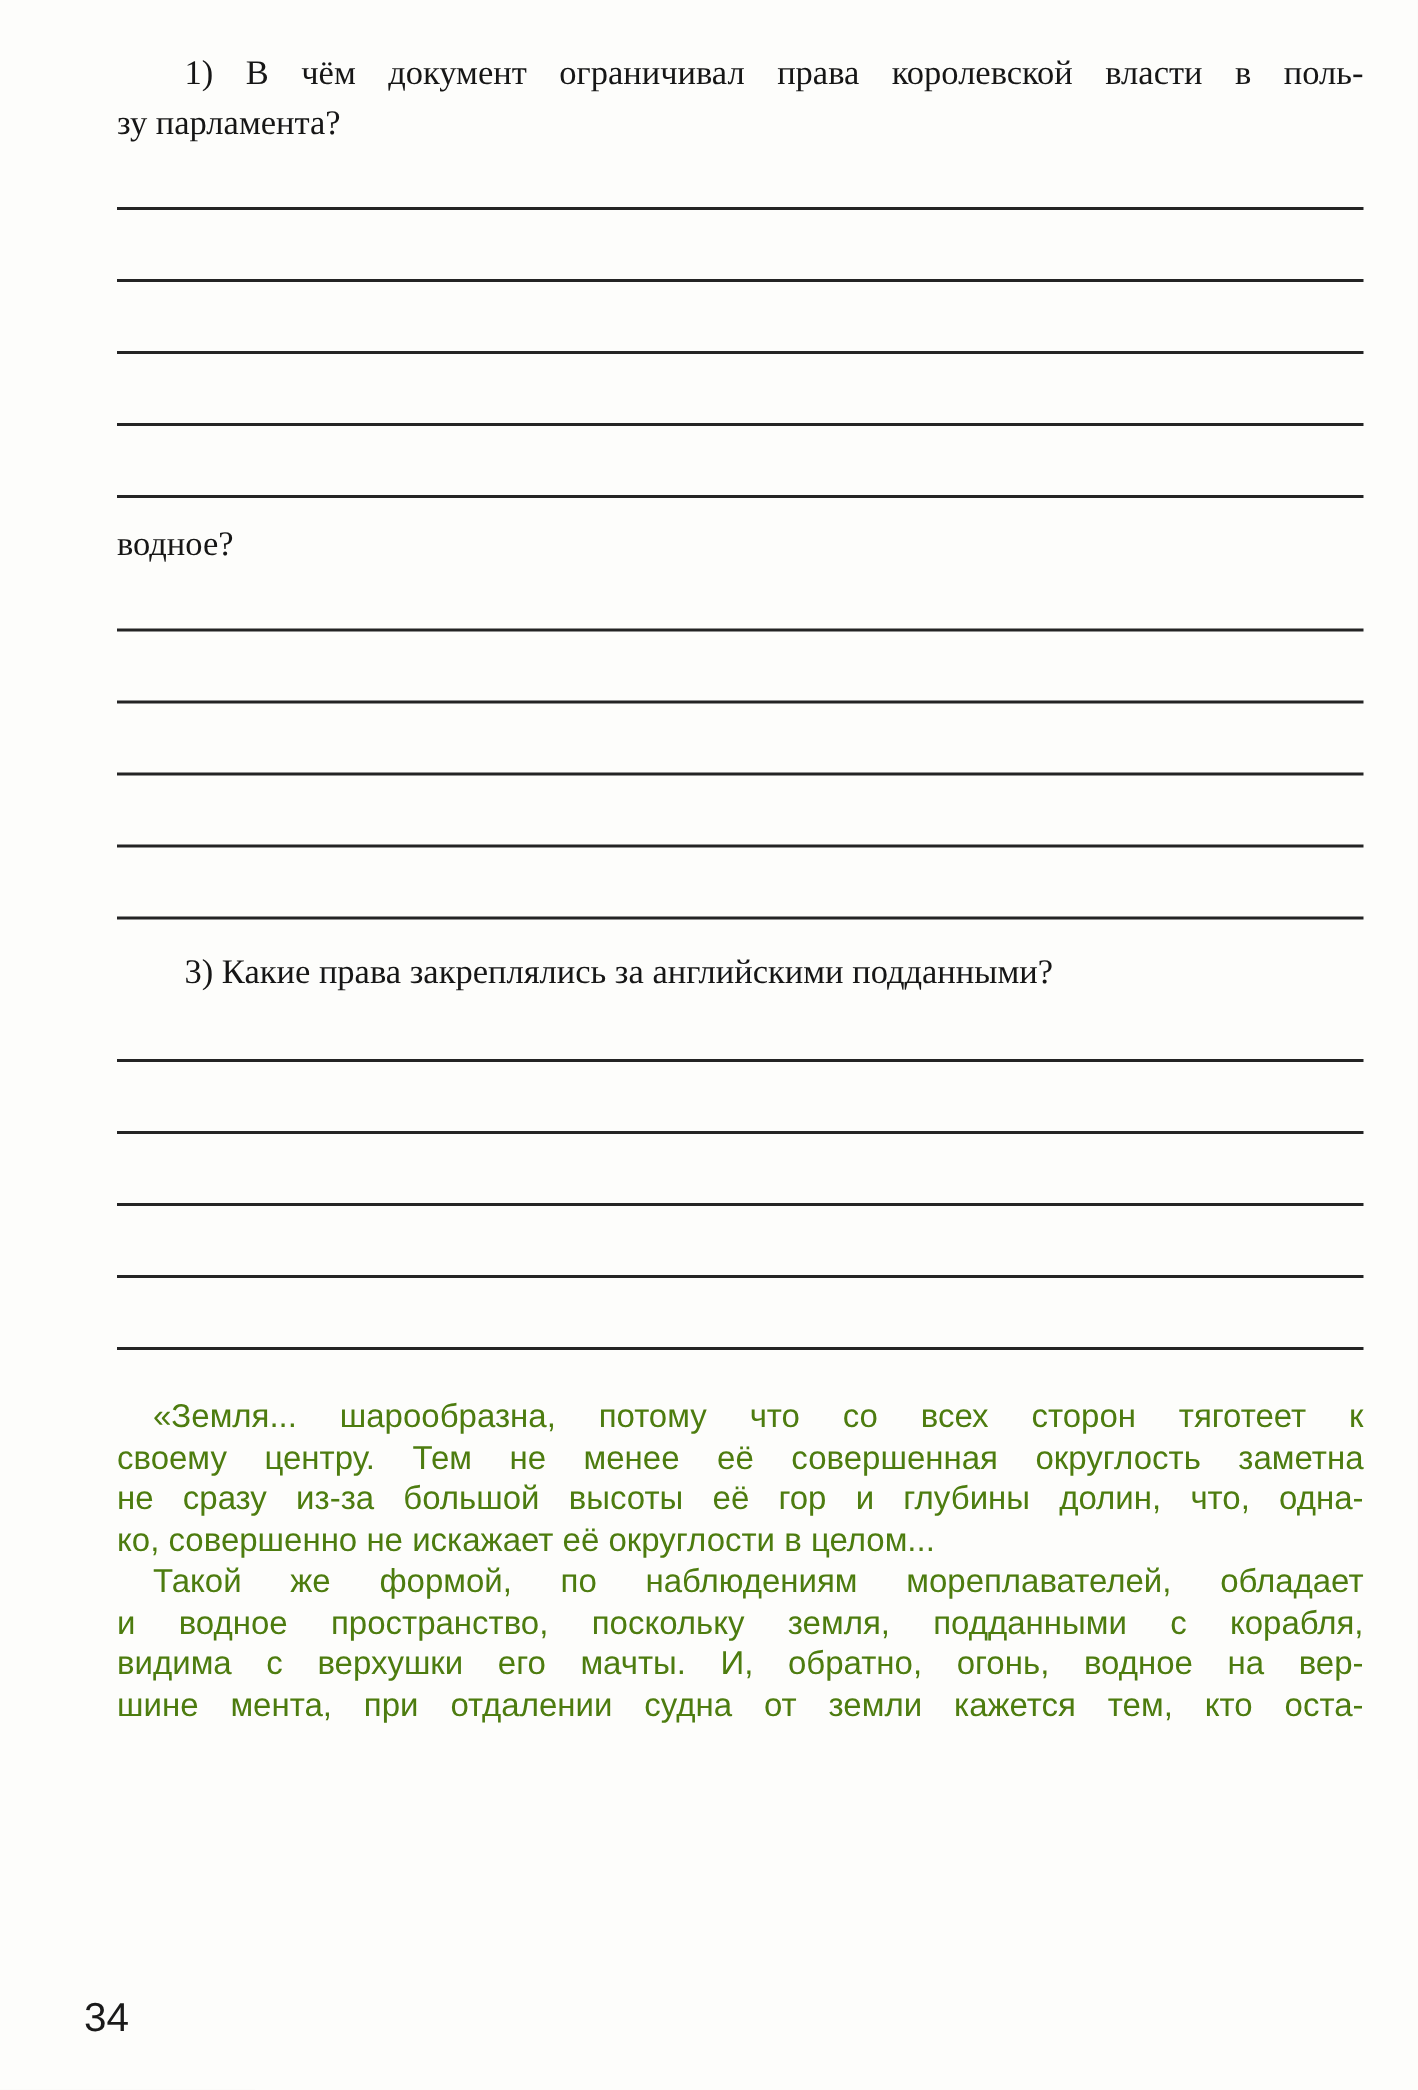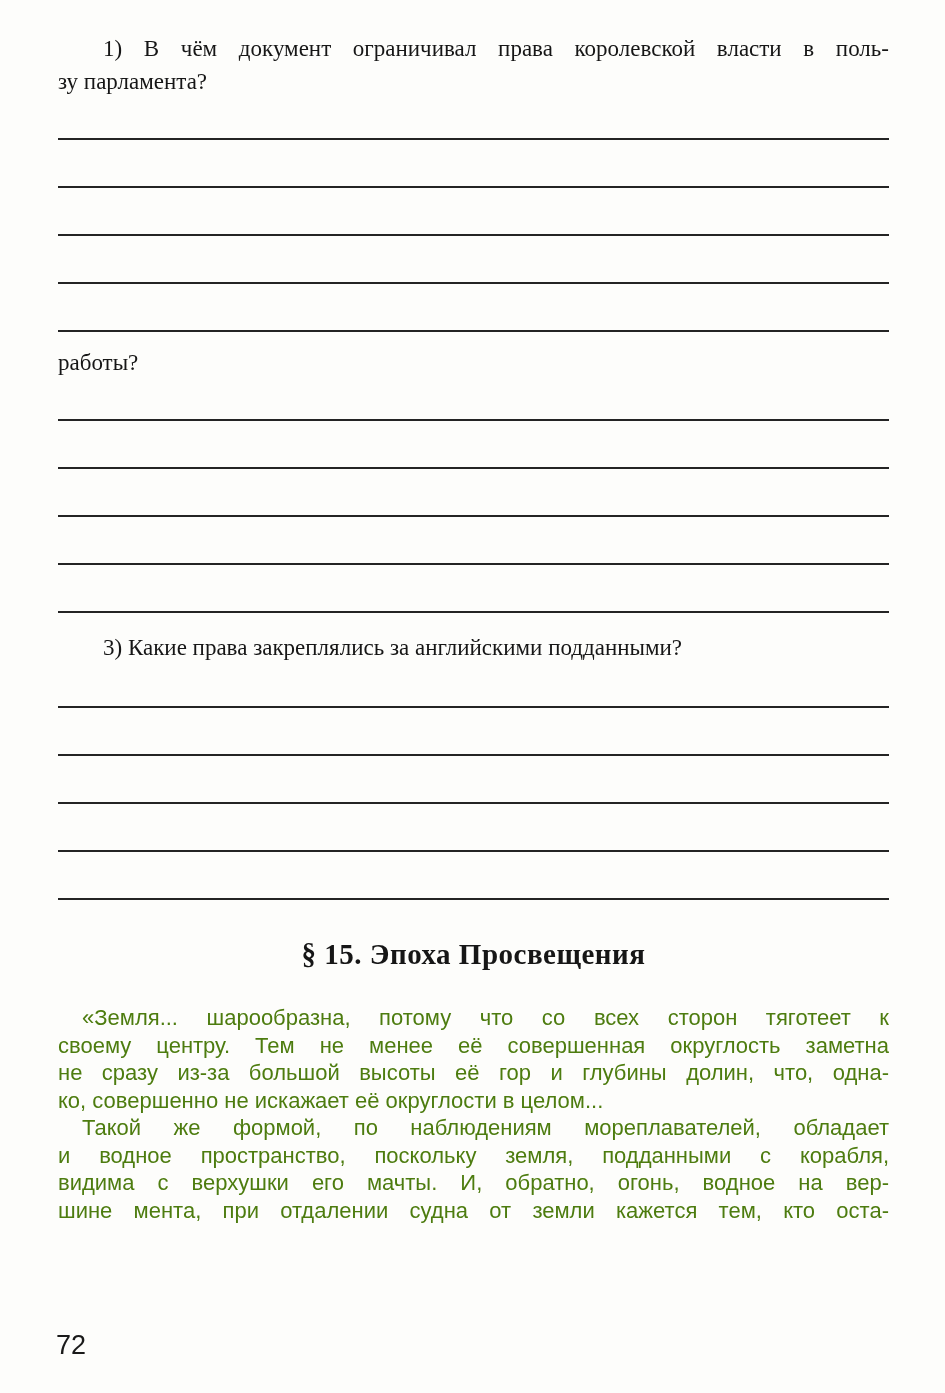--- a/index.html
+++ b/index.html
@@ -15,21 +15,21 @@
     position: relative;
     width: 945px;
     height: 1393px;
     background: #fdfdfb;
     color: #161616;
     overflow: hidden;
     box-sizing: border-box;
   }
   .content {
     position: relative;
-    margin-left: 58px;
+    margin-left: 78px;
     width: 831px;
   }
   
   .serif-para {
     font-family: "Liberation Serif", "DejaVu Serif", serif;
     font-size: 23px;
     line-height: 33px;
   }
   .tline {                       
     display: block;
@@ -107,42 +107,41 @@
     </div>
     <div class="answers answers-q1">
       <div class="answer-line"></div>
       <div class="answer-line"></div>
       <div class="answer-line"></div>
       <div class="answer-line"></div>
       <div class="answer-line"></div>
     </div>
 
     <div class="serif-para q2-para">
-      <span class="tline">работы?</span>
+      <span class="tline">водное?</span>
     </div>
     <div class="answers answers-q2">
       <div class="answer-line"></div>
       <div class="answer-line"></div>
       <div class="answer-line"></div>
       <div class="answer-line"></div>
       <div class="answer-line"></div>
     </div>
 
     <div class="serif-para q3-para">
       <span class="tline indent">3) Какие права закреплялись за английскими подданными?</span>
     </div>
     <div class="answers answers-q3">
       <div class="answer-line"></div>
       <div class="answer-line"></div>
       <div class="answer-line"></div>
       <div class="answer-line"></div>
       <div class="answer-line"></div>
     </div>
 
-    <div class="section-heading">§ 15. Эпоха Просвещения</div>
 
     <div class="serif-para task-para">
     </div>
 
     <div class="quote-block">
       <div>
         <span class="tline jline indent-sm">«Земля... шарообразна, потому что со всех сторон тяготеет к</span>
         <span class="tline jline">своему центру. Тем не менее её совершенная округлость заметна</span>
         <span class="tline jline">не сразу из-за большой высоты её гор и глубины долин, что, одна-</span>
         <span class="tline">ко, совершенно не искажает её округлости в целом...</span>
@@ -150,14 +149,14 @@
       <div>
         <span class="tline jline indent-sm">Такой же формой, по наблюдениям мореплавателей, обладает</span>
         <span class="tline jline">и водное пространство, поскольку земля, подданными с корабля,</span>
         <span class="tline jline">видима с верхушки его мачты. И, обратно, огонь, водное на вер-</span>
         <span class="tline jline">шине мента, при отдалении судна от земли кажется тем, кто оста-</span>
       </div>
     </div>
 
   </div>
 
-  <div class="page-number">72</div>
+  <div class="page-number">34</div>
 </div>
 
 </body></html>

